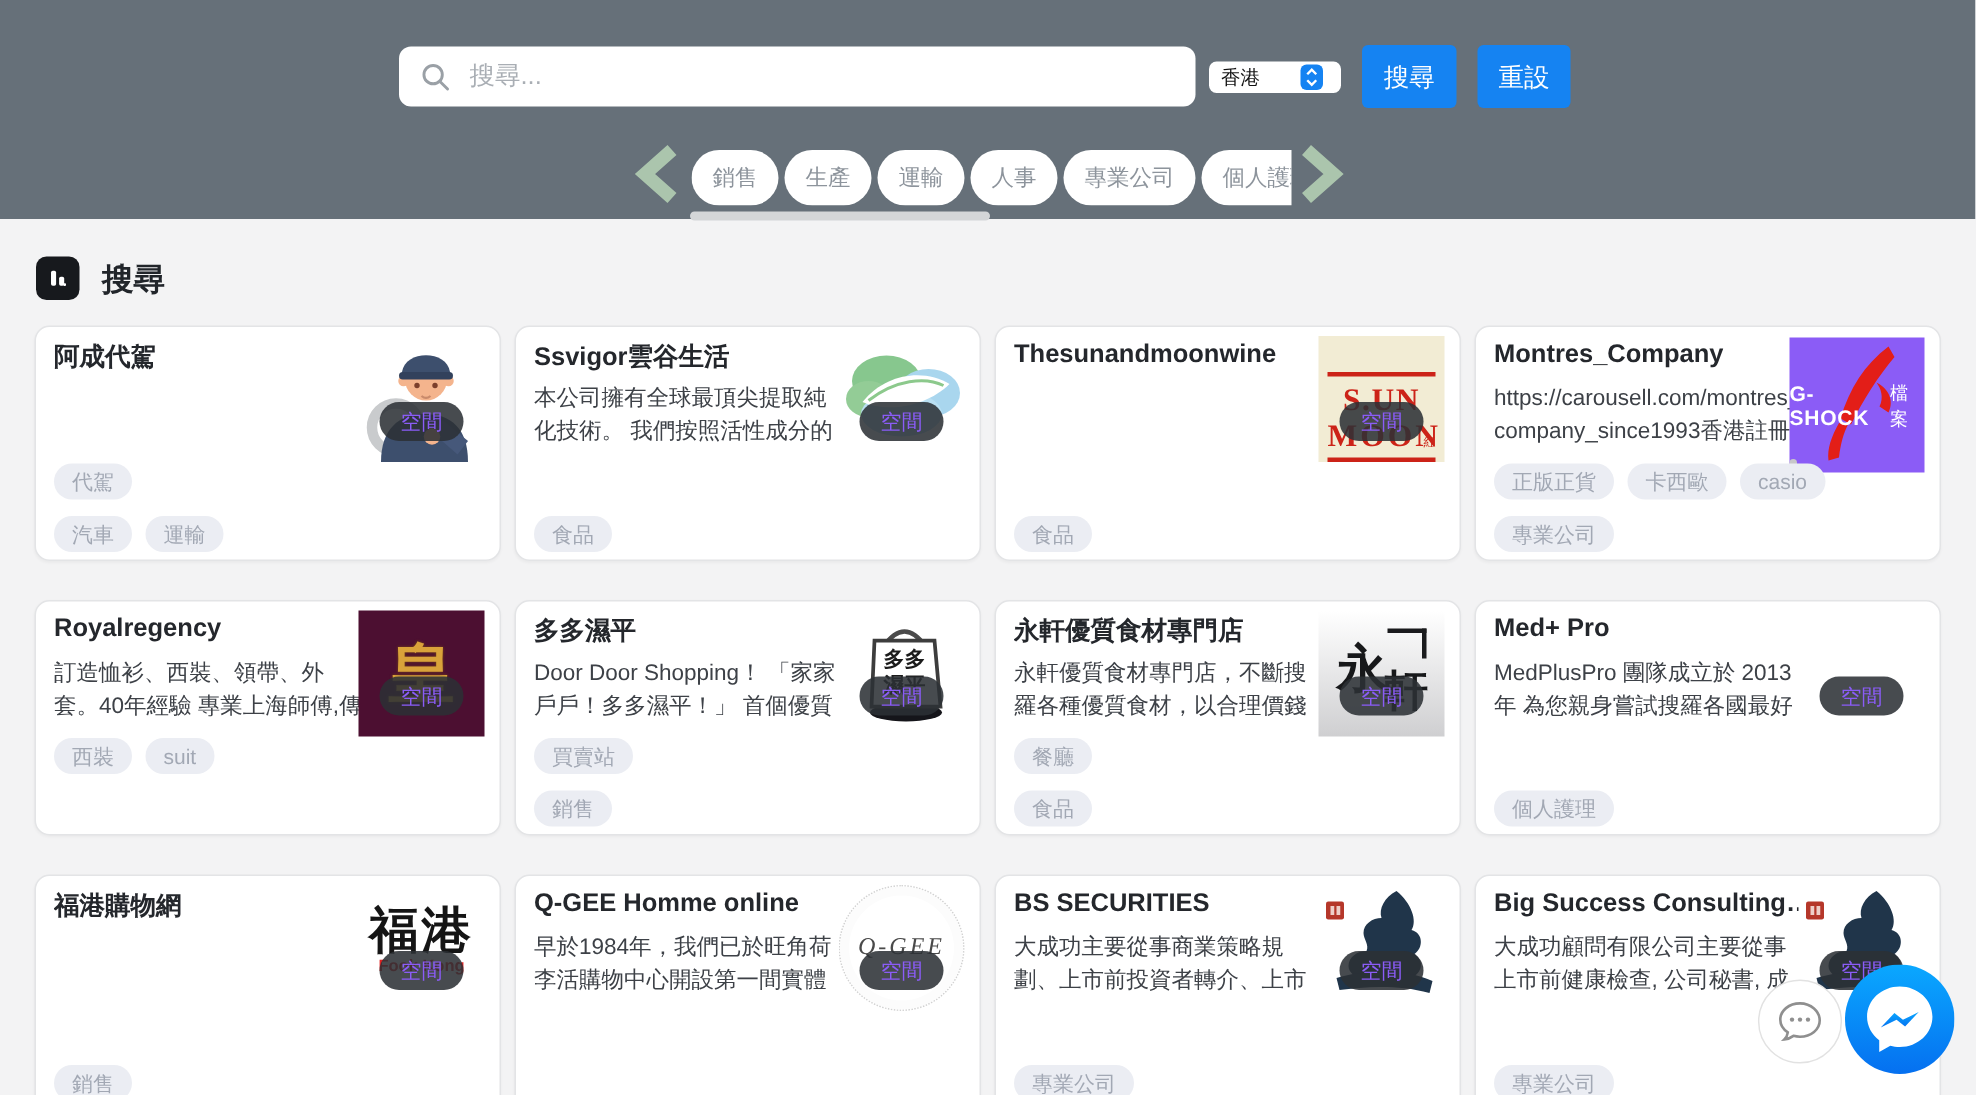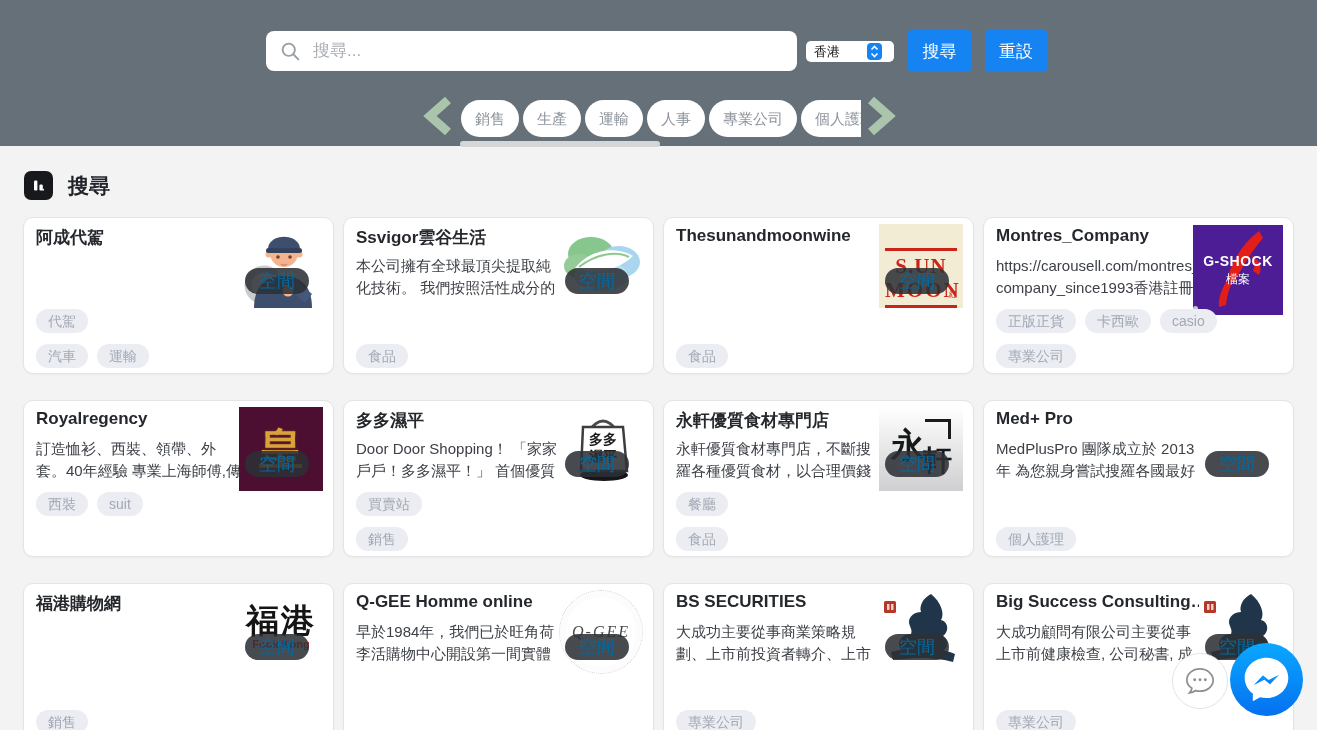--- a/index.html
+++ b/index.html
@@ -39,36 +39,36 @@
   .grid{position:absolute;left:23px;top:217px;display:grid;
     grid-template-columns:repeat(4,311px);grid-auto-rows:157px;column-gap:9px;row-gap:26px;}
   .card{position:relative;background:#fff;border:1px solid #e3e4e6;border-radius:10px;
     box-shadow:0 1px 2px rgba(0,0,0,.04);cursor:pointer;}
   .card-title{position:absolute;left:12px;top:8px;max-width:214px;font-size:17px;font-weight:bold;
     color:#24272c;white-space:nowrap;overflow:hidden;text-overflow:ellipsis;}
   .card-desc{position:absolute;left:12px;top:37px;width:206px;font-size:15px;line-height:22px;
     color:#3d4147;max-height:45px;overflow:hidden;overflow-wrap:anywhere;}
   .card-logo{position:absolute;top:6px;right:10px;width:84px;height:84px;overflow:hidden;}
   .badge{position:absolute;top:50px;right:24px;height:26px;line-height:26px;padding:0 14px;
-    border-radius:14px;background:rgba(44,48,53,.87);color:#0369a1;font-size:18px;z-index:3;}
+    border-radius:14px;background:rgba(44,48,53,.87);color:#8b5cf6;font-size:14px;z-index:3;}
   .tagrow{position:absolute;left:12px;display:flex;gap:9px;}
   .rowA{top:91px;} .rowB{top:126px;}
   .tag{background:#ebedf3;color:#a2a8b4;font-size:14px;height:24px;line-height:24px;
     padding:0 12px;border-radius:12px;white-space:nowrap;}
   .vthumb{position:absolute;right:95px;top:88px;width:5px;height:24px;border-radius:3px;background:#c7c7c9;}
 
   
   .logo-sunmoon{background:#f2ecd4;padding:23px 6px;text-align:center;
     font-family:"Liberation Serif",serif;color:#cc2318;}
   .smm-bar{height:3px;background:#cc2318;margin:1px 0 3px;}
   .smm-bar.bot{margin:3px 0 1px;}
   .smm-l1{font-size:21px;font-weight:bold;letter-spacing:1px;line-height:24px;}
   .smm-l2{font-size:21px;font-weight:bold;letter-spacing:2px;line-height:24px;}
   .smm-sub{position:absolute;right:6px;bottom:8px;font-size:8px;color:#cc2318;}
-  .logo-gshock{background:#4c1d95;width:90px;height:90px;top:7px;display:flex;flex-direction:column;
+  .logo-gshock{background:#8b5cf6;width:90px;height:90px;top:7px;display:flex;
     align-items:center;justify-content:center;color:#fff;}
   .gs-svg{position:absolute;inset:0;}
   .gs-t1{position:relative;font-size:14px;font-weight:bold;letter-spacing:.5px;z-index:1;}
   .gs-t2{position:relative;font-size:12px;margin-top:2px;z-index:1;}
   .logo-royal{background:#4c0f31;display:flex;align-items:center;justify-content:center;}
   .royal-char{color:#d9a23a;font-size:44px;font-weight:bold;font-family:"Liberation Serif",serif;
     text-shadow:0 0 2px #7a4b12;}
   .logo-dodo{background:#fff;}
   .dodo-text{position:absolute;left:22px;top:24px;width:44px;text-align:center;font-weight:bold;
     font-size:14px;line-height:17px;color:#1b1b1b;z-index:1;}

